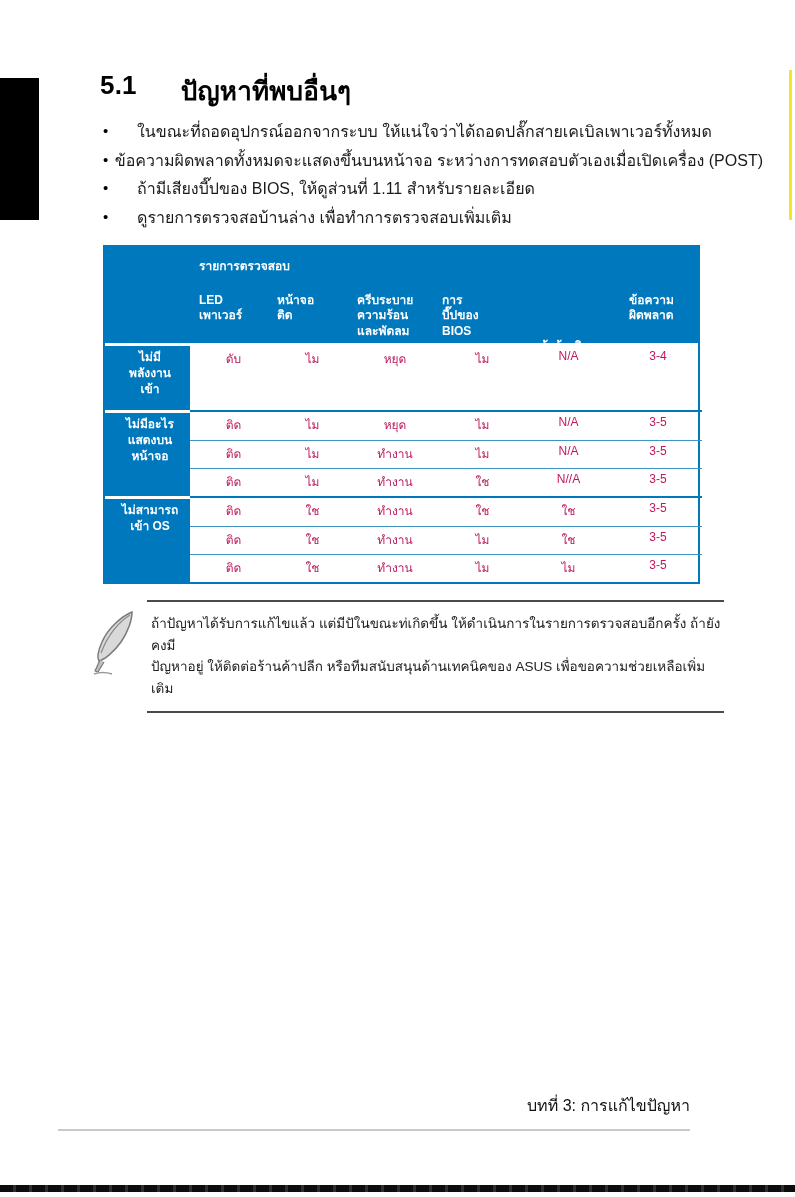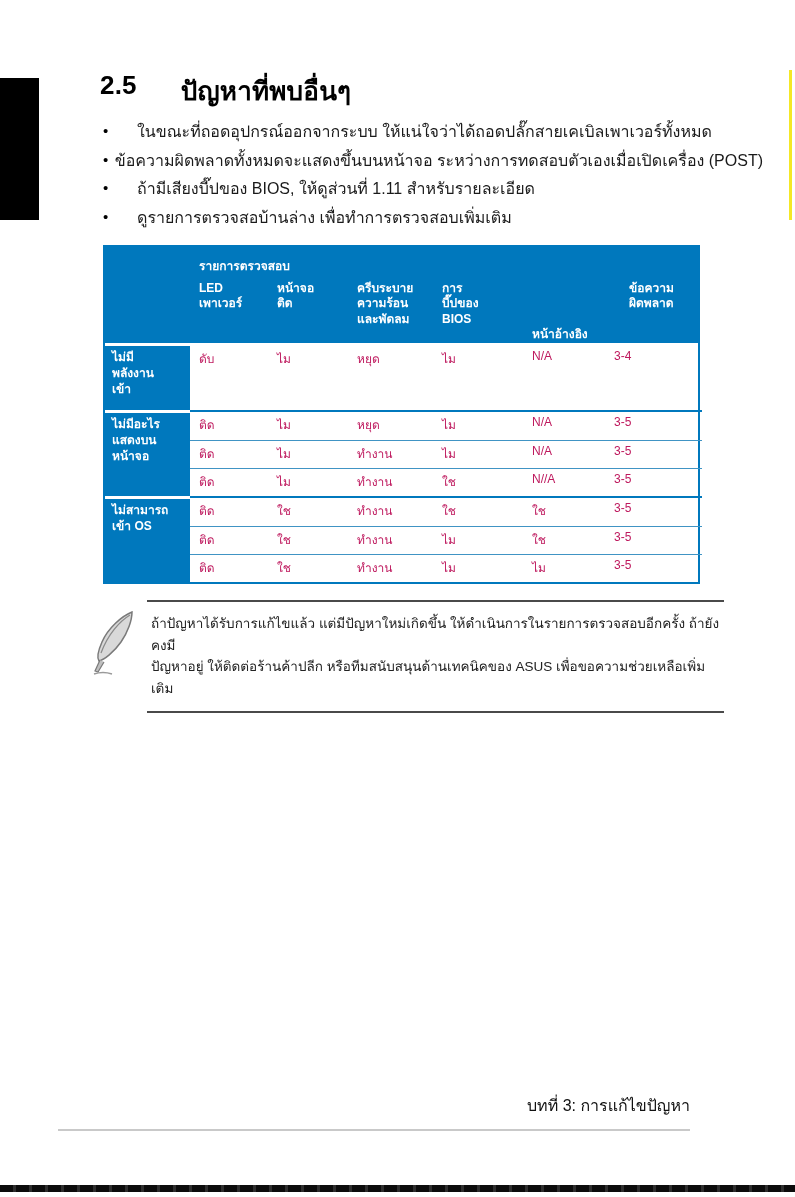--- a/index.html
+++ b/index.html
@@ -31,26 +31,26 @@
   
   .ttable{
     position:absolute;left:103px;top:245px;width:597px;
     border:2px solid #0078bd;box-sizing:border-box;
     font-size:12px;
   }
   .thead{background:#0078bd;color:#fff;height:96px;border-bottom:3px solid #fff;display:flex;}
   .tlabel-spacer{width:85px;flex:none;}
   .thead-main{flex:1;}
   .ttitle{padding:9px 0 0 9px;font-weight:bold;}
-  .thead-cols{display:flex;margin-top:6px;height:62px;}
+  .thead-cols{display:flex;margin-top:18px;height:62px;}
   .hcol{font-weight:bold;line-height:1.28;white-space:pre-line;box-sizing:border-box;padding-left:9px;}
   .c1{width:78px;flex:none;} .c2{width:80px;flex:none;} .c3{width:85px;flex:none;}
   .c4{width:90px;flex:none;} .c5{width:82px;flex:none;} .c6{width:97px;flex:none;}
   .hcol.c6{display:flex;align-items:flex-end;padding-bottom:1px;}
-  .tgroup{display:flex;background:#fff;}
+  .tgroup{display:flex;background:#fff;text-align:center;}
   .tlabel{
     width:85px;flex:none;background:#0078bd;color:#fff;font-weight:bold;
     padding:4px 2px 0 7px;box-sizing:border-box;line-height:1.32;white-space:pre-line;
   }
   .tgroup + .tgroup .tlabel{border-top:3px solid #ffffff;}
   .tgroup-rows{flex:1;}
   .tgroup + .tgroup .tgroup-rows{border-top:2px solid #0078bd;}
   .trow{display:flex;height:28px;box-sizing:border-box;}
   .trow.tall{height:64px;}
   .trow + .trow{border-top:1px solid #4094c4;}
@@ -68,21 +68,21 @@
 </style>
 </head>
 <body>
 
 <div class="page">
 
   <div class="chapter-tab"></div>
   <div class="edge-yellow"></div>
 
   <div class="heading">
-    <span>2.5</span>
+    <span>5.1</span>
     <span>ปัญหาที่พบอื่นๆ</span>
   </div>
 
   <div class="bullets">
     <div class="bullet">
       <span class="dot">•</span>
       <span>ในขณะที่ถอดอุปกรณ์ออกจากระบบ ให้แน่ใจว่าได้ถอดปลั๊กสายเคเบิลเพาเวอร์ทั้งหมด</span>
     </div>
     <div class="bullet">
       <span class="dot">•</span>
@@ -204,21 +204,21 @@
   <div class="note">
     <div class="note-icon">
       <svg width="46" height="68" viewBox="0 0 46 68">
         <path d="M40 4 C30 8 16 20 10 34 C6 43 5 50 7 53 C12 52 22 44 29 34 C36 24 40 12 40 4 Z" fill="#d9d9d9" stroke="#7a7a7a" stroke-width="1.5"></path>
         <path d="M38 7 C28 13 16 26 9 45" fill="none" stroke="#8b8b8b" stroke-width="1.3"></path>
         <path d="M8 52 L3 63 L6 64 L12 54" fill="#bfbfbf" stroke="#7a7a7a" stroke-width="1.2"></path>
         <path d="M2 66 C8 64 14 64 20 66" fill="none" stroke="#9a9a9a" stroke-width="1.5"></path>
       </svg>
     </div>
     <div class="note-body">
-      <div>ถ้าปัญหาได้รับการแก้ไขแล้ว แต่มีปัญหาใหม่เกิดขึ้น ให้ดำเนินการในรายการตรวจสอบอีกครั้ง ถ้ายังคงมี</div>
+      <div>ถ้าปัญหาได้รับการแก้ไขแล้ว แต่มีปัในขณะท่เกิดขึ้น ให้ดำเนินการในรายการตรวจสอบอีกครั้ง ถ้ายังคงมี</div>
       <div>ปัญหาอยู่ ให้ติดต่อร้านค้าปลีก หรือทีมสนับสนุนด้านเทคนิคของ ASUS เพื่อขอความช่วยเหลือเพิ่มเติม</div>
     </div>
   </div>
 
   <div class="footer-rule"></div>
   <div class="footer-text">บทที่ 3: การแก้ไขปัญหา</div>
 
   <div class="page-edge-bottom"></div>
 
 </div>

